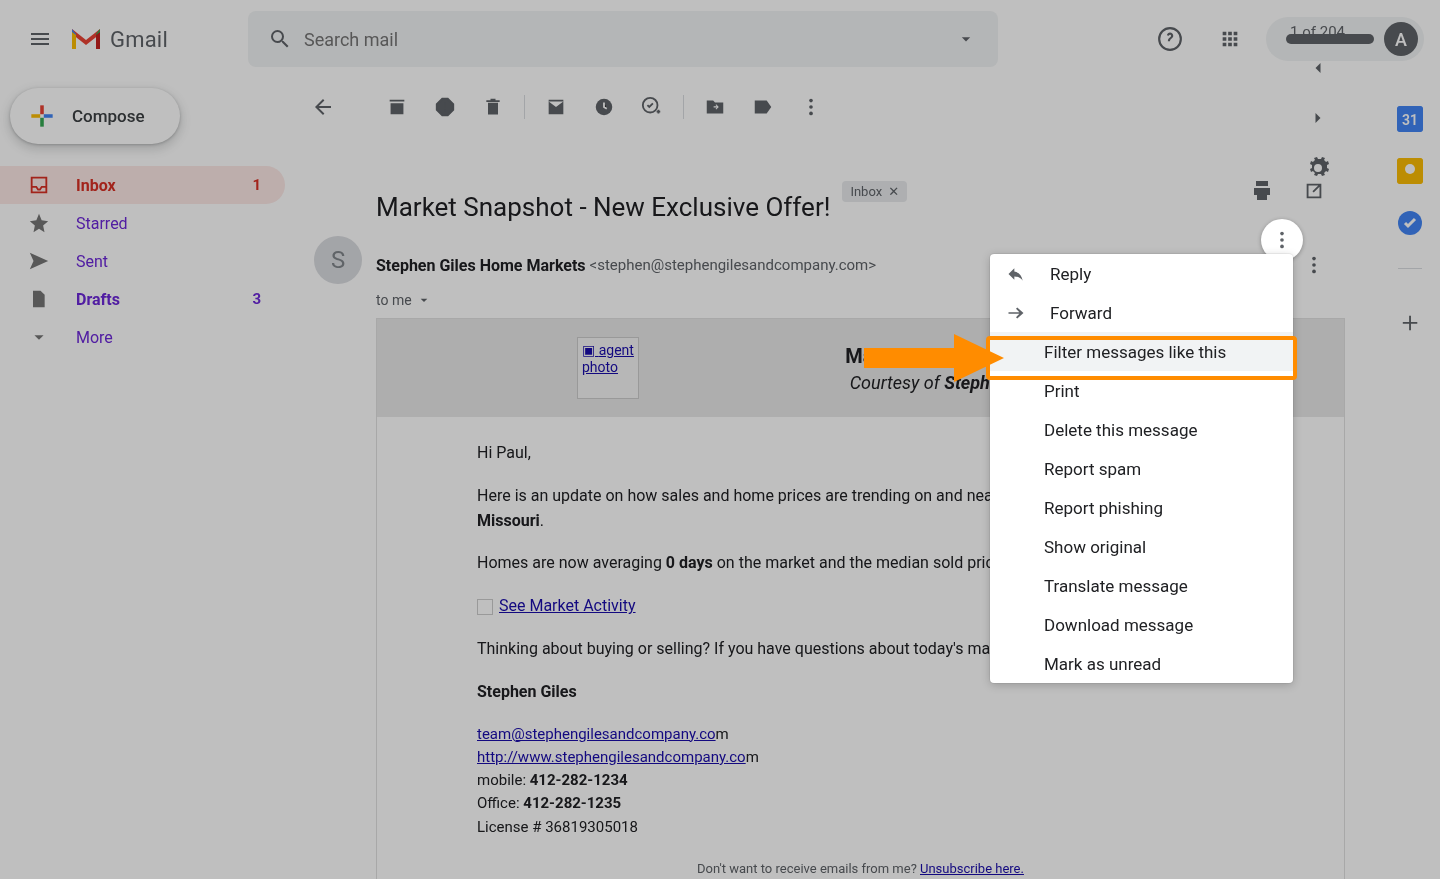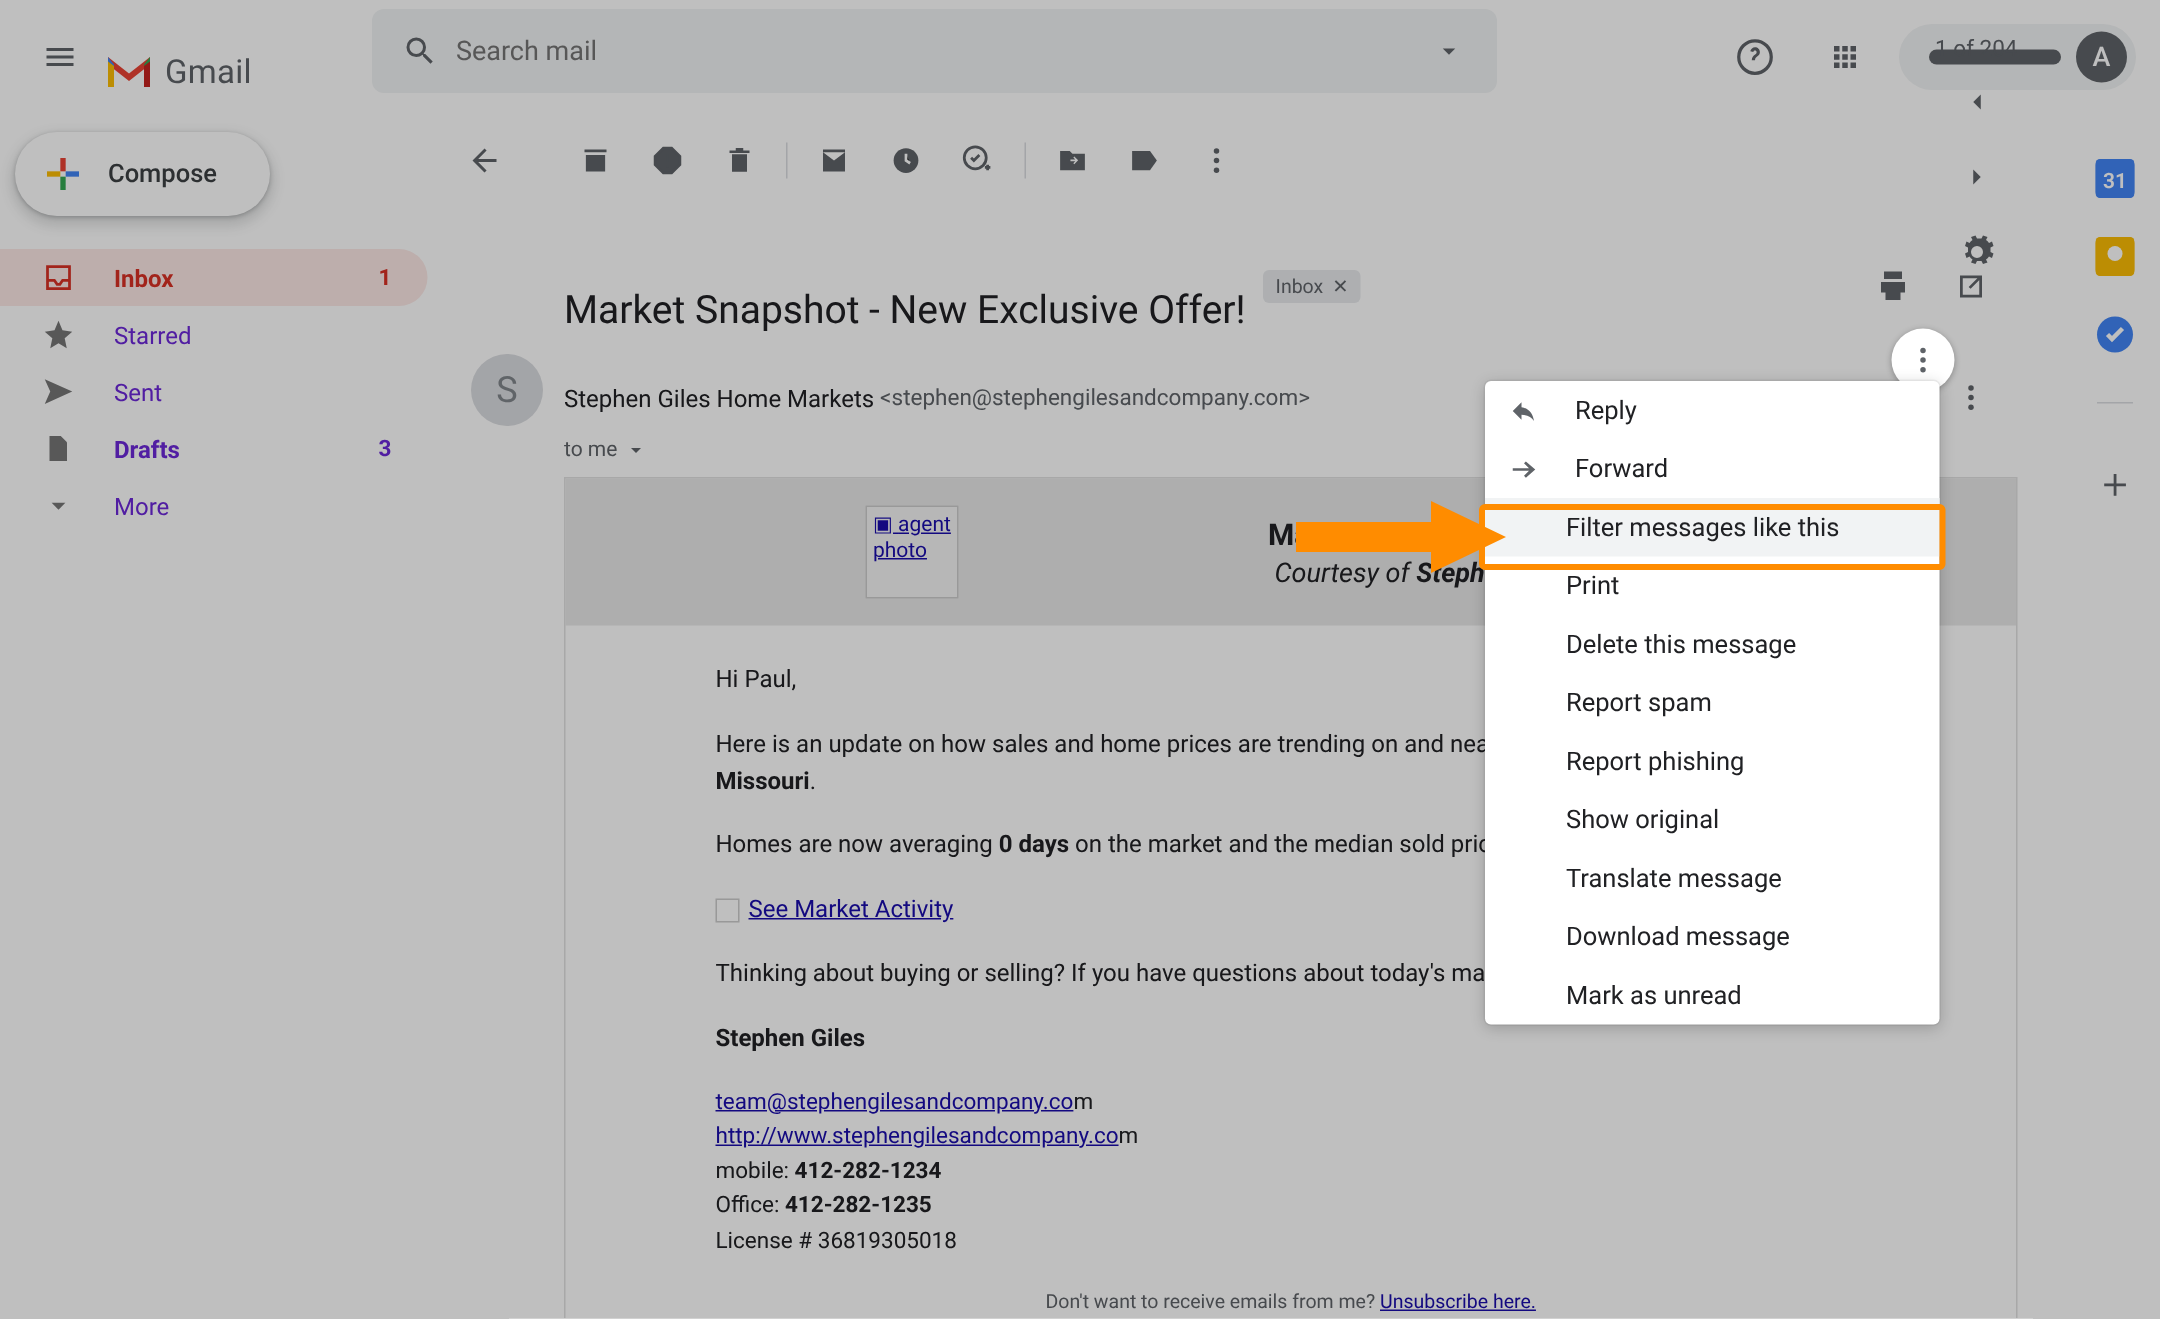--- a/index.html
+++ b/index.html
@@ -1,20 +1,20 @@
 <!DOCTYPE html>
 <html><head>
 <meta charset="utf-8">
 <style>
   * { box-sizing: border-box; margin: 0; padding: 0; font-family: 'Google Sans', Roboto, Arial, sans-serif; }
   body { width: 1440px; height: 879px; overflow: hidden; position: relative; background: #fff; color: #202124; }
   .dim-overlay { position: absolute; inset: 0; background: rgba(0,0,0,0.25); z-index: 5; pointer-events: none; }
 
   
-  .header { display: flex; align-items: flex-end; height: 78px; padding: 16px 16px; }
+  .header { display: flex; align-items: center; height: 78px; padding: 0 16px; }
   .menu-btn { width: 48px; height: 48px; display:flex; align-items:center; justify-content:center; border-radius:50%; }
   .logo-wrap { display:flex; align-items:center; gap:6px; margin-left:4px; }
   .logo-m { display:block; }
   .logo-text { font-size: 22px; color:#5f6368; font-weight:400; letter-spacing:0.2px; }
   .search-wrap { flex:1; margin-left:80px; max-width:750px; }
   .search-bar { background:#f1f3f4; border-radius:8px; height:56px; display:flex; align-items:center; padding:0 8px; }
   .search-icon-btn { width:48px; height:48px; display:flex; align-items:center; justify-content:center; }
   .search-input { flex:1; border:none; background:transparent; font-size:18px; color:#5f6368; outline:none; }
   .search-dd { width:48px; height:48px; display:flex; align-items:center; justify-content:center; }
   .header-right { display:flex; align-items:center; gap:12px; margin-left:auto; padding-left:16px; }
@@ -44,21 +44,21 @@
   
   .subject-row { display:flex; align-items:center; gap:12px; padding:24px 8px 8px 76px; }
   .subject-text { font-size:26px; font-weight:400; color:#202124;margin-top:32px; }
   .inbox-chip { background:#e8eaed; color:#5f6368; font-size:13px; padding:3px 8px; border-radius:4px; display:inline-flex; align-items:center; gap:6px; }
   .inbox-chip .x { font-size:13px; }
   .subject-right { margin-left:auto; display:flex; gap:6px; }
 
   
   .sender-row { display:flex; align-items:center; padding:12px 8px 4px 76px; position:relative; }
   .avatar-lg { position:absolute; left:14px; top:6px; width:48px; height:48px; border-radius:50%; background:#dadce0; color:#80868b; font-size:24px; display:flex; align-items:center; justify-content:center; }
-  .sender-name { font-size:16px; font-weight:400; }
+  .sender-name { font-size:16px; font-weight:700; }
   .sender-email { font-size:15px; color:#5f6368; font-weight:400; }
   .meta-right { margin-left:auto; display:flex; align-items:center; gap:10px; color:#5f6368; font-size:15px; }
   .to-line { padding-left:76px; font-size:14px; color:#5f6368; display:flex; align-items:center; gap:4px; margin-bottom:10px;}
 
   
   .body-card { margin-left:76px; border:1px solid #e0e0e0; }
   .body-head { background:#e8e8e8; padding:18px 40px; display:flex; gap:40px; align-items:center; }
   .agent-photo { width:62px; height:62px; background:#f5f5f5; border:1px solid #ccc; font-size:14px; color:#1a0dab; text-decoration:underline; padding:4px; line-height:1.2; }
   .head-text { flex:1; text-align:left; font-size:18px; color:#202124; }
   .head-text .snapshot-title{ font-weight:700; font-size:20px; text-align:center;}

